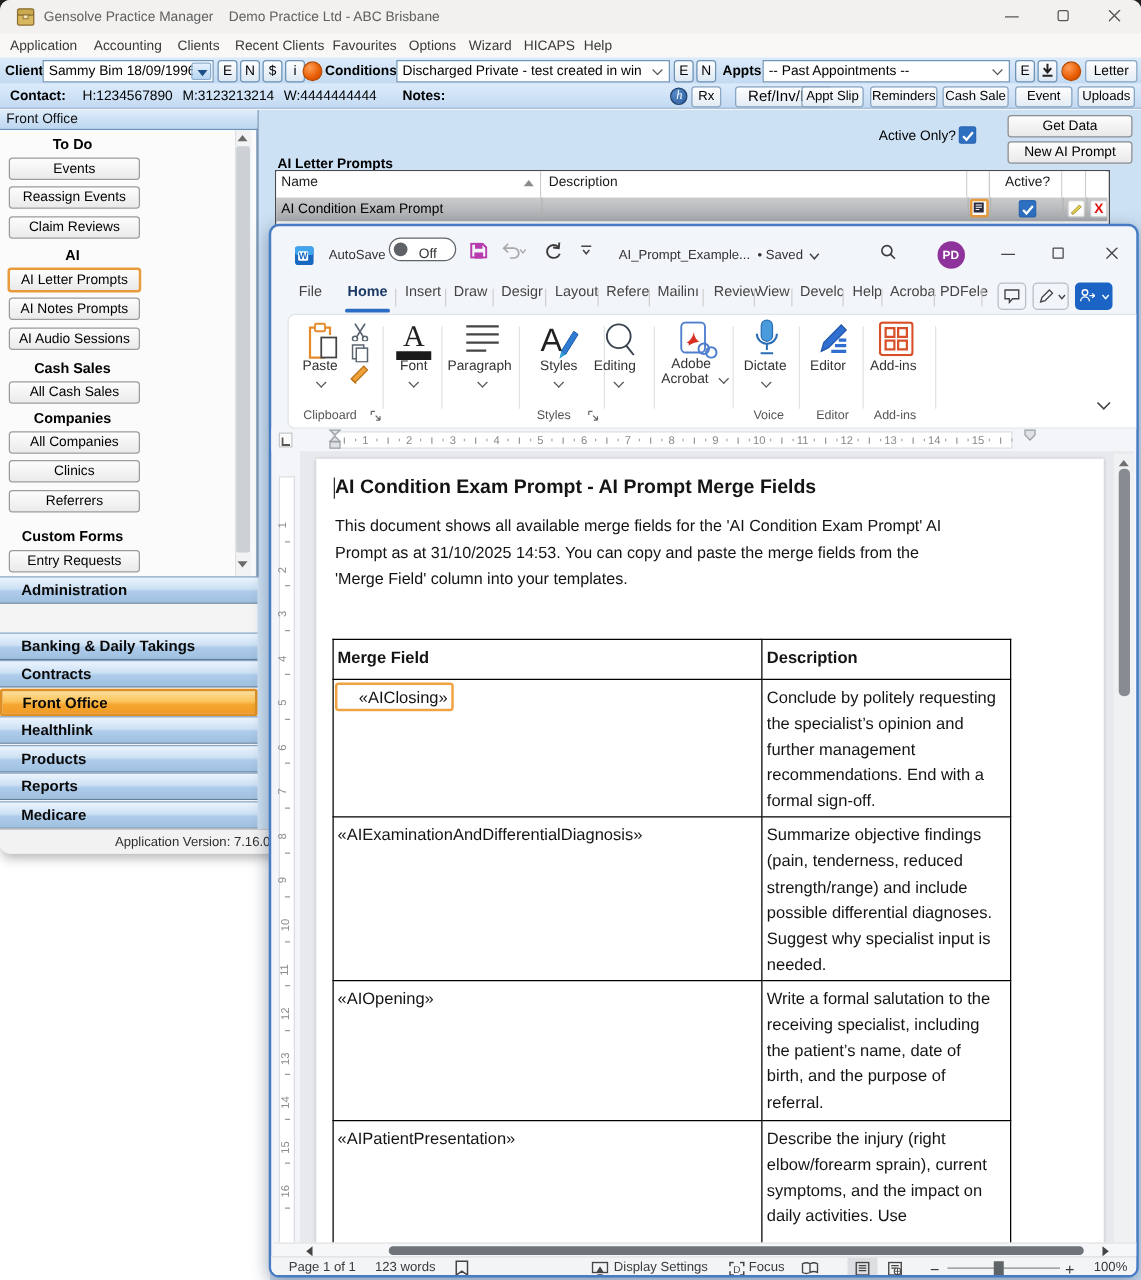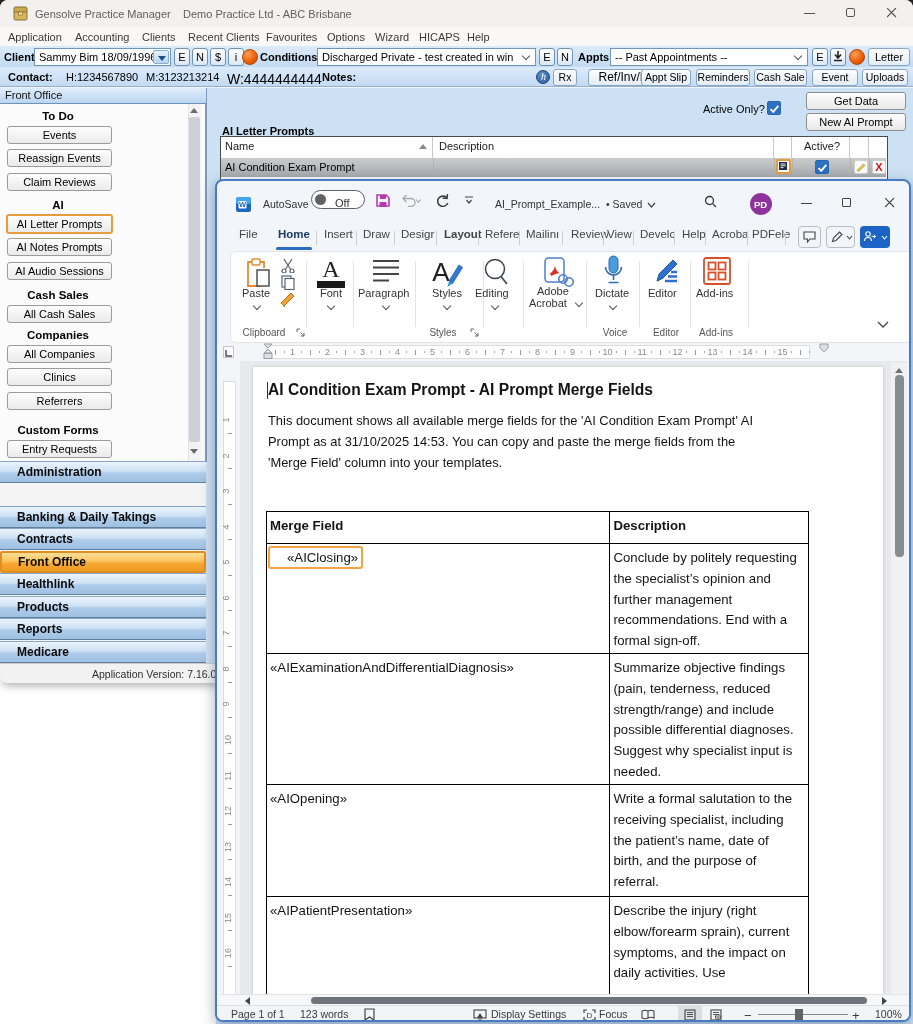--- a/index.html
+++ b/index.html
@@ -130,21 +130,21 @@
       <svg width="12" height="12" style="margin:1px auto 0">
         <path d="M6 1 L6 7 M3 4.5 L6 8 L9 4.5" stroke="#222" stroke-width="1.6" fill="none"></path>
         <path d="M2 10.5 L10 10.5" stroke="#222" stroke-width="1.6"></path>
       </svg>
     </div>
 <div class="warn" style="left:849px;top:49px"></div>
 <div class="tb" style="left:868px;top:48px;width:42px;height:18px;line-height:16px">Letter</div>
 <span class="blbl" style="left:8px;top:71px">Contact:</span>
 <span class="a" style="left:66px;top:71px;font-size:11px">H:1234567890</span>
 <span class="a" style="left:146px;top:71px;font-size:11px">M:3123213214</span>
-<span class="a" style="left:227px;top:71px;font-size:14px">W:4444444444</span>
+<span class="a" style="left:227px;top:71px;font-size:11px">W:4444444444</span>
 <span class="blbl" style="left:322px;top:71px">Notes:</span>
 <div class="a" style="left:536px;top:70px;width:14px;height:14px;border-radius:50%;background:radial-gradient(circle at 35% 30%,#5b8cc8,#2a5d9e);border:1px solid #1d3f6e"></div>
 <span class="a" style="left:541px;top:71px;font-size:10px;font-style:italic;color:#fff;font-family:'Liberation Serif',serif">h</span>
 <div class="tb" style="left:553px;top:69px;width:24px;line-height:15px;font-size:10.5px">Rx</div>
 <div class="tb" style="left:588px;top:69px;width:77px;line-height:15px;font-size:12px">Ref/Inv/Dx</div>
 <div class="tb" style="left:641px;top:69px;width:50px;line-height:15px;font-size:10.5px">Appt Slip</div>
 <div class="tb" style="left:696px;top:69px;width:54px;line-height:15px;font-size:10.5px">Reminders</div>
 <div class="tb" style="left:754px;top:69px;width:53px;line-height:15px;font-size:10.5px">Cash Sale</div>
 <div class="tb" style="left:812px;top:69px;width:46px;line-height:15px;font-size:10.5px">Event</div>
 <div class="tb" style="left:862px;top:69px;width:46px;line-height:15px;font-size:10.5px">Uploads</div>
@@ -275,21 +275,21 @@
 <div class="a" style="left:584px;top:22px;width:11px;height:1.2px;background:#444"></div>
 <div class="a" style="left:625px;top:17px;width:9px;height:9px;border:1.1px solid #444;border-radius:1px"></div>
 <svg class="a" style="left:668px;top:17px" width="10" height="10">
       <path d="M0 0 L9 9 M9 0 L0 9" stroke="#444" stroke-width="1.1"></path>
     </svg>
 <span class="wtab" style="left:22px;text-align:right;">File</span>
     <span class="wtab" style="left:61px;font-weight:bold;color:#1b3a66">Home</span>
     <span class="wtab" style="left:107px;">Insert</span>
     <span class="wtab" style="left:146px;">Draw</span>
     <span class="wtab" style="left:184px;">Desigr</span>
-    <span class="wtab" style="left:227px;font-weight:bold;">Layout</span>
+    <span class="wtab" style="left:227px;">Layout</span>
     <span class="wtab" style="left:268px;">Refere</span>
     <span class="wtab" style="left:309px;">Mailinı</span>
     <span class="wtab" style="left:354px;">Review</span>
     <span class="wtab" style="left:390px;">View</span>
     <span class="wtab" style="left:423px;">Develc</span>
     <span class="wtab" style="left:465px;">Help</span>
     <span class="wtab" style="left:495px;">Acroba</span>
     <span class="wtab" style="left:535px;">PDFele</span>
     <div class="a" style="left:59px;top:66px;width:36px;height:2.5px;background:#2b6cc4;border-radius:2px"></div>
     <div class="tsep" style="left:99px"></div>

